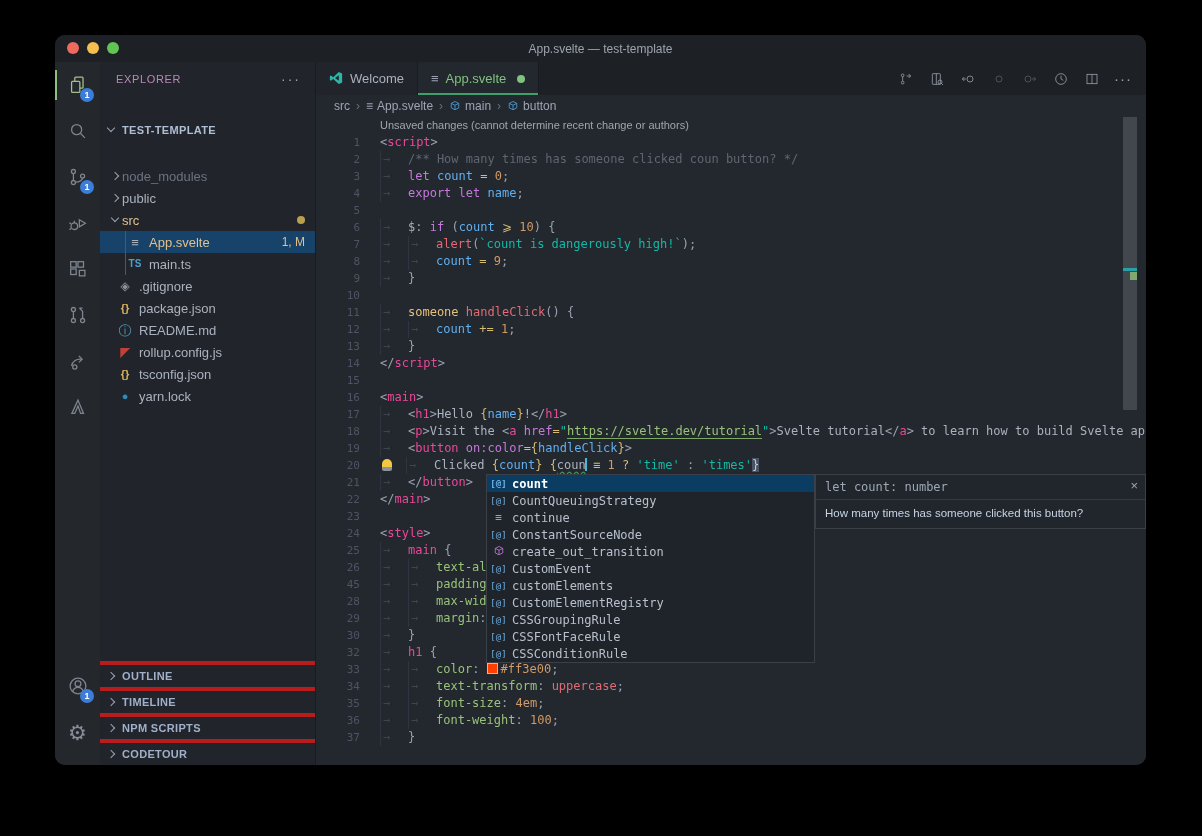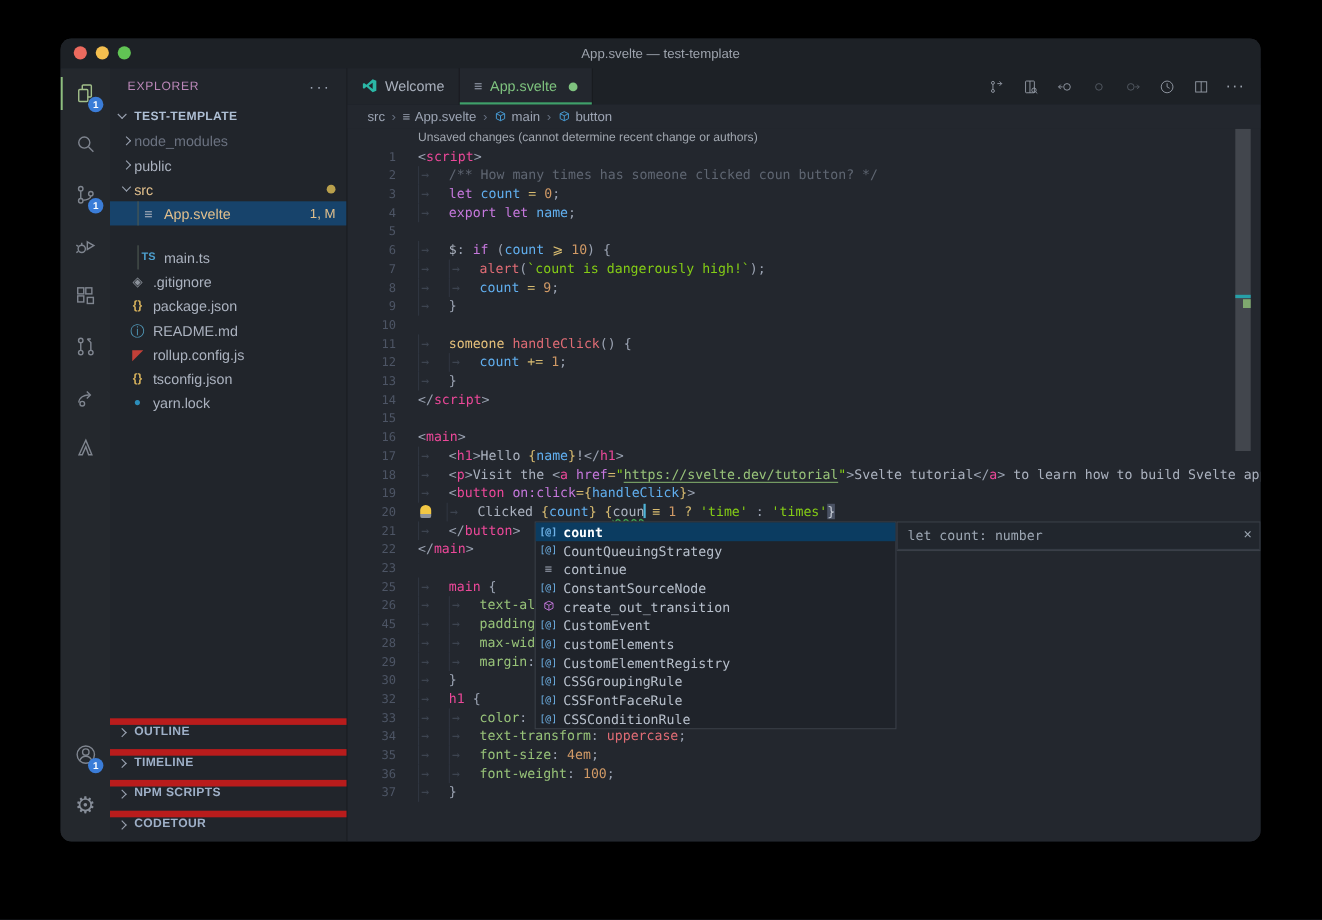--- a/index.html
+++ b/index.html
@@ -19,21 +19,21 @@
   .activitybar{width:45px;flex:none;background:#24282d;display:flex;flex-direction:column;align-items:stretch;}
   .ab-item{height:46px;position:relative;display:flex;align-items:center;justify-content:center;cursor:pointer;}
   .ab-item svg{width:22px;height:22px;stroke:#7f858f;fill:none;stroke-width:1.4;}
   .ab-item.active::before{content:"";position:absolute;left:0;top:8px;bottom:8px;width:2px;background:#8fbf7f;}
   .ab-item.active svg{stroke:#a3c08b;}
   .ab-badge{position:absolute;right:6px;bottom:6px;min-width:14px;height:14px;border-radius:8px;background:#3b7dd8;
             color:#fff;font-size:9px;line-height:14px;text-align:center;font-weight:bold;}
   .ab-bottom{margin-top:auto;padding-bottom:10px;}
   .ab-gear{font-size:21px;color:#868d98;line-height:1;}
   
-  .sidebar{width:215px;flex:none;background:#21252b;border-right:1px solid #181b1f;display:flex;flex-direction:column;min-height:0;}
+  .sidebar{width:215px;flex:none;background:#21252b;border-right:1px solid #181b1f;display:flex;flex-direction:column;min-height:0;gap:24px;}
   .sb-header{height:33px;flex:none;display:flex;align-items:center;justify-content:space-between;padding:0 14px 0 16px;}
   .sb-header .ttl{font-size:11px;letter-spacing:.06em;color:#bb87b8;}
   .sb-more{color:#9da5b4;font-size:14px;letter-spacing:2px;cursor:pointer;}
   .sb-section{height:22px;flex:none;display:flex;align-items:center;gap:4px;padding-left:4px;}
   .sb-section .lbl{font-size:11px;font-weight:bold;color:#aebfd4;letter-spacing:.03em;}
   .chev{width:14px;height:14px;position:relative;flex:none;}
   .chev::before{content:"";position:absolute;left:4px;top:4px;width:5px;height:5px;
                 border-right:1.4px solid #9aa2b1;border-bottom:1.4px solid #9aa2b1;transform:rotate(-45deg);}
   .chev.down::before{transform:rotate(45deg);top:2px;}
   .tree{flex:1;min-height:0;overflow:hidden;}
@@ -48,21 +48,21 @@
   .fi{width:18px;flex:none;text-align:center;margin-right:5px;font-size:12px;line-height:1;}
   .fi-lines{color:#aeb4bf;font-size:13px;}
   .fi-ts{color:#4d9fce;font-weight:bold;font-size:10px;font-family:"Liberation Sans",sans-serif;}
   .fi-git{color:#8d939c;}
   .fi-braces{color:#d8b35c;font-weight:bold;font-size:11px;}
   .fi-info{color:#519aba;font-size:13px;}
   .fi-rollup{color:#c24038;font-weight:bold;font-size:12px;}
   .fi-yarn{color:#2c8ebb;font-size:11px;}
   .guide{position:absolute;left:25px;top:0;bottom:0;width:1px;background:#4f5a52;}
   .sb-panels{margin-top:0;}
-  .sb-panel{height:22px;border-top:6px solid #b91c1c;display:flex;gap:4px;padding-left:4px;cursor:pointer;}
+  .sb-panel{height:22px;border-top:4px solid #b91c1c;display:flex;align-items:center;gap:4px;padding-left:4px;cursor:pointer;}
   .sb-panel .lbl{font-size:11px;font-weight:bold;color:#9fb0c8;letter-spacing:.03em;}
   
   .editor-col{flex:1;display:flex;flex-direction:column;min-width:0;background:#23272e;}
   .tabbar{height:33px;flex:none;background:#1d2126;display:flex;align-items:stretch;position:relative;}
   .tab{display:flex;align-items:center;gap:7px;padding:0 13px;font-size:13px;color:#aab1bd;background:#21252b;
        border-right:1px solid #181b1f;cursor:pointer;position:relative;}
   .tab.active{background:#23272e;color:#7fc37f;}
   .tab.active::after{content:"";position:absolute;left:0;right:0;bottom:0;height:2px;background:#3fa06a;}
   .tab .dirty{width:8px;height:8px;border-radius:50%;background:#7fc37f;margin-left:4px;}
   .tab .ticon{font-size:13px;color:#9aa2b1;line-height:1;}
@@ -74,21 +74,21 @@
   .bc-sep{color:#667080;font-size:12px;margin:0 1px;}
   .bc-item{display:flex;align-items:center;gap:4px;cursor:pointer;}
   .bc-fileicon{color:#9aa2b1;font-size:12px;}
   
   .code{flex:1;position:relative;overflow:hidden;font-family:"DejaVu Sans Mono",monospace;font-size:12px;}
   .codelens{height:17px;line-height:17px;padding-left:64px;font-size:11px;color:#a0a6af;font-family:"Liberation Sans",sans-serif;cursor:pointer;}
   .row{height:17px;line-height:17px;display:flex;white-space:pre;}
   .ln{width:44px;flex:none;text-align:right;padding-right:20px;color:#4d5565;font-size:11px;}
   .tk-tab{display:inline-block;width:28px;color:#3d4450;border-left:1px solid #2f3540;padding-left:2px;box-sizing:border-box;}
   .tk-d{color:#abb2bf;} .tk-cm{color:#5f6672;} .tk-kw{color:#c678dd;} .tk-kwf{color:#e5c07b;}
-  .tk-var{color:#61afef;} .tk-num{color:#d19a66;} .tk-str{color:#84cc16;} .tk-fn{color:#e06c75;}
+  .tk-var{color:#61afef;} .tk-num{color:#d19a66;} .tk-str{color:#14b8a6;} .tk-fn{color:#e06c75;}
   .tk-op{color:#d7bb70;} .tk-tag{color:#ec4899;} .tk-pn{color:#9aa2b1;} .tk-attr{color:#c678dd;}
   .tk-brace{color:#d7bb70;} .tk-prop{color:#98c379;} .tk-valk{color:#e06c75;}
   .tk-link{color:#98c379;border-bottom:1px solid #7ea86a;}
   .tk-sq{color:#abb2bf;text-decoration:underline;text-decoration-style:wavy;text-decoration-color:#3f9e4f;text-underline-offset:2px;}
   .tk-brkt{color:#c6ccd6;background:#4a5263;}
   .tk-cur{display:inline-block;width:2px;height:13px;background:#4fb4d8;vertical-align:-2px;margin:0 -1px;}
   .tk-swatch{display:inline-block;width:9px;height:9px;background:#ff3e00;border:1px solid #b9bec7;margin-right:3px;vertical-align:-1px;}
   .tk-bulb{display:inline-block;width:26px;}
   .tk-bulb::before{content:"";display:inline-block;width:10px;height:12px;border-radius:5px 5px 2px 2px;
                    background:linear-gradient(#f2c744 0 8px,#8d939c 8px);margin-left:2px;vertical-align:-2px;}
@@ -241,21 +241,21 @@
             <span class="spacer"></span>
             <span class="dot"></span>
           </div>
           <div class="titem selected yellow" style="padding-left: 26px;">
             <span class="guide"></span>
             <span class="fi fi-lines">≡</span>
             <span class="lbl">App.svelte</span>
             <span class="spacer"></span>
             <span class="badge">1, M</span>
           </div>
-          <div class="titem" style="padding-left: 26px; margin-top: 18px;">
+          <div class="titem" style="padding-left: 26px;">
             <span class="guide"></span>
             <span class="fi fi-ts">TS</span>
             <span class="lbl">main.ts</span>
             <span class="spacer"></span>
           </div>
           <div class="titem" style="padding-left: 16px;">
             <span class="fi fi-git">◈</span>
             <span class="lbl">.gitignore</span>
             <span class="spacer"></span>
           </div>
@@ -411,25 +411,26 @@
             <div class="row"><span class="ln">9</span><span><span class="tk-tab">→</span><span class="tk-pn">}</span></span></div>
             <div class="row"><span class="ln">10</span><span></span></div>
             <div class="row"><span class="ln">11</span><span><span class="tk-tab">→</span><span class="tk-kwf">someone</span><span class="tk-d"> </span><span class="tk-fn">handleClick</span><span class="tk-pn">()</span><span class="tk-d"> </span><span class="tk-pn">{</span></span></div>
             <div class="row"><span class="ln">12</span><span><span class="tk-tab">→</span><span class="tk-tab">→</span><span class="tk-var">count</span><span class="tk-d"> </span><span class="tk-op">+=</span><span class="tk-d"> </span><span class="tk-num">1</span><span class="tk-pn">;</span></span></div>
             <div class="row"><span class="ln">13</span><span><span class="tk-tab">→</span><span class="tk-pn">}</span></span></div>
             <div class="row"><span class="ln">14</span><span><span class="tk-pn">&lt;/</span><span class="tk-tag">script</span><span class="tk-pn">&gt;</span></span></div>
             <div class="row"><span class="ln">15</span><span></span></div>
             <div class="row"><span class="ln">16</span><span><span class="tk-pn">&lt;</span><span class="tk-tag">main</span><span class="tk-pn">&gt;</span></span></div>
             <div class="row"><span class="ln">17</span><span><span class="tk-tab">→</span><span class="tk-pn">&lt;</span><span class="tk-tag">h1</span><span class="tk-pn">&gt;</span><span class="tk-d">Hello </span><span class="tk-brace">{</span><span class="tk-var">name</span><span class="tk-brace">}</span><span class="tk-d">!</span><span class="tk-pn">&lt;/</span><span class="tk-tag">h1</span><span class="tk-pn">&gt;</span></span></div>
             <div class="row"><span class="ln">18</span><span><span class="tk-tab">→</span><span class="tk-pn">&lt;</span><span class="tk-tag">p</span><span class="tk-pn">&gt;</span><span class="tk-d">Visit the </span><span class="tk-pn">&lt;</span><span class="tk-tag">a</span><span class="tk-d"> </span><span class="tk-attr">href</span><span class="tk-op">=</span><span class="tk-str">"</span><span class="tk-link">https://svelte.dev/tutorial</span><span class="tk-str">"</span><span class="tk-pn">&gt;</span><span class="tk-d">Svelte tutorial</span><span class="tk-pn">&lt;/</span><span class="tk-tag">a</span><span class="tk-pn">&gt;</span><span class="tk-d"> to learn how to build Svelte apps.</span></span></div>
-            <div class="row"><span class="ln">19</span><span><span class="tk-tab">→</span><span class="tk-pn">&lt;</span><span class="tk-tag">button</span><span class="tk-d"> </span><span class="tk-attr">on:click</span><span class="tk-op">=</span><span class="tk-brace">{</span><span class="tk-var">handleClick</span><span class="tk-brace">}</span><span class="tk-pn">&gt;</span></span></div>
+            <div class="row"><span class="ln">19</span><span><span class="tk-tab">→</span><span class="tk-pn">&lt;</span><span class="tk-tag">button</span><span class="tk-d"> </span><span class="tk-attr">on:color</span><span class="tk-op">=</span><span class="tk-brace">{</span><span class="tk-var">handleClick</span><span class="tk-brace">}</span><span class="tk-pn">&gt;</span></span></div>
             <div class="row"><span class="ln">20</span><span><span class="tk-bulb"></span><span class="tk-tab">→</span><span class="tk-d">Clicked </span><span class="tk-brace">{</span><span class="tk-var">count</span><span class="tk-brace">}</span><span class="tk-d"> </span><span class="tk-brace">{</span><span class="tk-sq">coun</span><span class="tk-cur"></span><span class="tk-d"> </span><span class="tk-op">≡</span><span class="tk-d"> </span><span class="tk-num">1</span><span class="tk-d"> </span><span class="tk-op">?</span><span class="tk-d"> </span><span class="tk-str">'time'</span><span class="tk-d"> </span><span class="tk-pn">:</span><span class="tk-d"> </span><span class="tk-str">'times'</span><span class="tk-brkt">}</span></span></div>
             <div class="row"><span class="ln">21</span><span><span class="tk-tab">→</span><span class="tk-pn">&lt;/</span><span class="tk-tag">button</span><span class="tk-pn">&gt;</span></span></div>
             <div class="row"><span class="ln">22</span><span><span class="tk-pn">&lt;/</span><span class="tk-tag">main</span><span class="tk-pn">&gt;</span></span></div>
             <div class="row"><span class="ln">23</span><span></span></div>
+            <div class="row"><span class="ln">24</span><span><span class="tk-pn">&lt;</span><span class="tk-tag">style</span><span class="tk-pn">&gt;</span></span></div>
             <div class="row"><span class="ln">25</span><span><span class="tk-tab">→</span><span class="tk-tag">main</span><span class="tk-d"> </span><span class="tk-pn">{</span></span></div>
             <div class="row"><span class="ln">26</span><span><span class="tk-tab">→</span><span class="tk-tab">→</span><span class="tk-prop">text-align</span><span class="tk-pn">:</span><span class="tk-d"> </span><span class="tk-valk">c</span></span></div>
             <div class="row"><span class="ln">45</span><span><span class="tk-tab">→</span><span class="tk-tab">→</span><span class="tk-prop">padding</span><span class="tk-pn">:</span><span class="tk-d"> </span><span class="tk-num">1em</span></span></div>
             <div class="row"><span class="ln">28</span><span><span class="tk-tab">→</span><span class="tk-tab">→</span><span class="tk-prop">max-width</span><span class="tk-pn">:</span><span class="tk-d"> </span><span class="tk-num">2</span></span></div>
             <div class="row"><span class="ln">29</span><span><span class="tk-tab">→</span><span class="tk-tab">→</span><span class="tk-prop">margin</span><span class="tk-pn">:</span><span class="tk-d"> </span><span class="tk-num">0</span><span class="tk-d"> </span><span class="tk-valk">au</span></span></div>
             <div class="row"><span class="ln">30</span><span><span class="tk-tab">→</span><span class="tk-pn">}</span></span></div>
             <div class="row"><span class="ln">32</span><span><span class="tk-tab">→</span><span class="tk-tag">h1</span><span class="tk-d"> </span><span class="tk-pn">{</span></span></div>
             <div class="row"><span class="ln">33</span><span><span class="tk-tab">→</span><span class="tk-tab">→</span><span class="tk-prop">color</span><span class="tk-pn">:</span><span class="tk-d"> </span><span class="tk-swatch"></span><span class="tk-num">#ff3e00</span><span class="tk-pn">;</span></span></div>
             <div class="row"><span class="ln">34</span><span><span class="tk-tab">→</span><span class="tk-tab">→</span><span class="tk-prop">text-transform</span><span class="tk-pn">:</span><span class="tk-d"> </span><span class="tk-valk">uppercase</span><span class="tk-pn">;</span></span></div>
             <div class="row"><span class="ln">35</span><span><span class="tk-tab">→</span><span class="tk-tab">→</span><span class="tk-prop">font-size</span><span class="tk-pn">:</span><span class="tk-d"> </span><span class="tk-num">4em</span><span class="tk-pn">;</span></span></div>
@@ -488,15 +489,16 @@
           <span>CSSFontFaceRule</span>
         </div>
         <div class="sg-row">
           <span class="pi">[@]</span>
           <span>CSSConditionRule</span>
         </div>
       </div>
     <div class="sg-docs">
       <div class="sg-close">×</div>
       <div class="sg-sig">let count: number</div>
+      <div class="sg-desc">How many times has someone clicked this button?</div>
     </div>
   </div>
 </div>
 
 </body></html>

